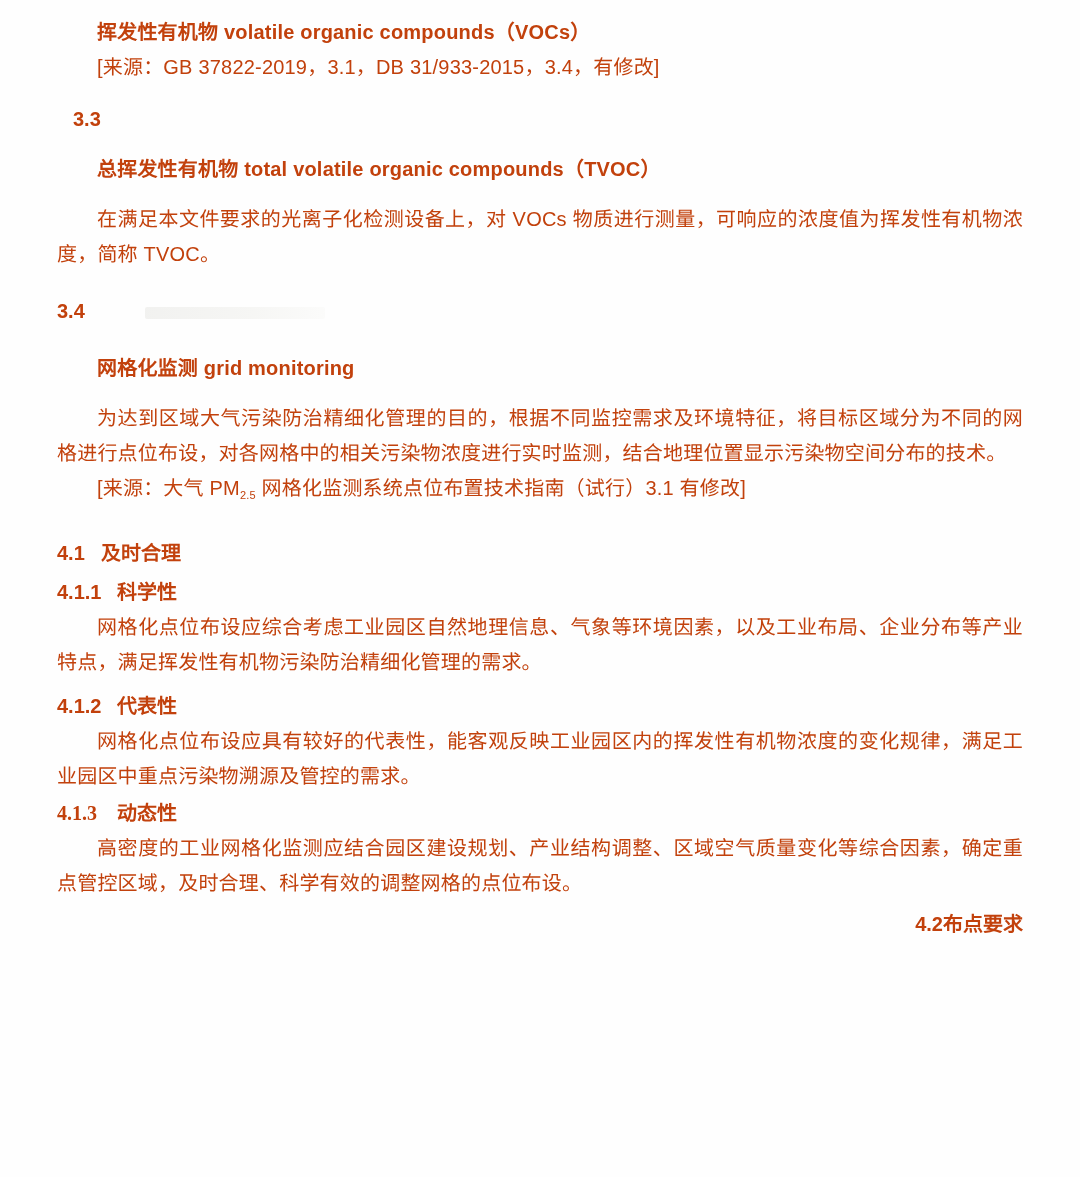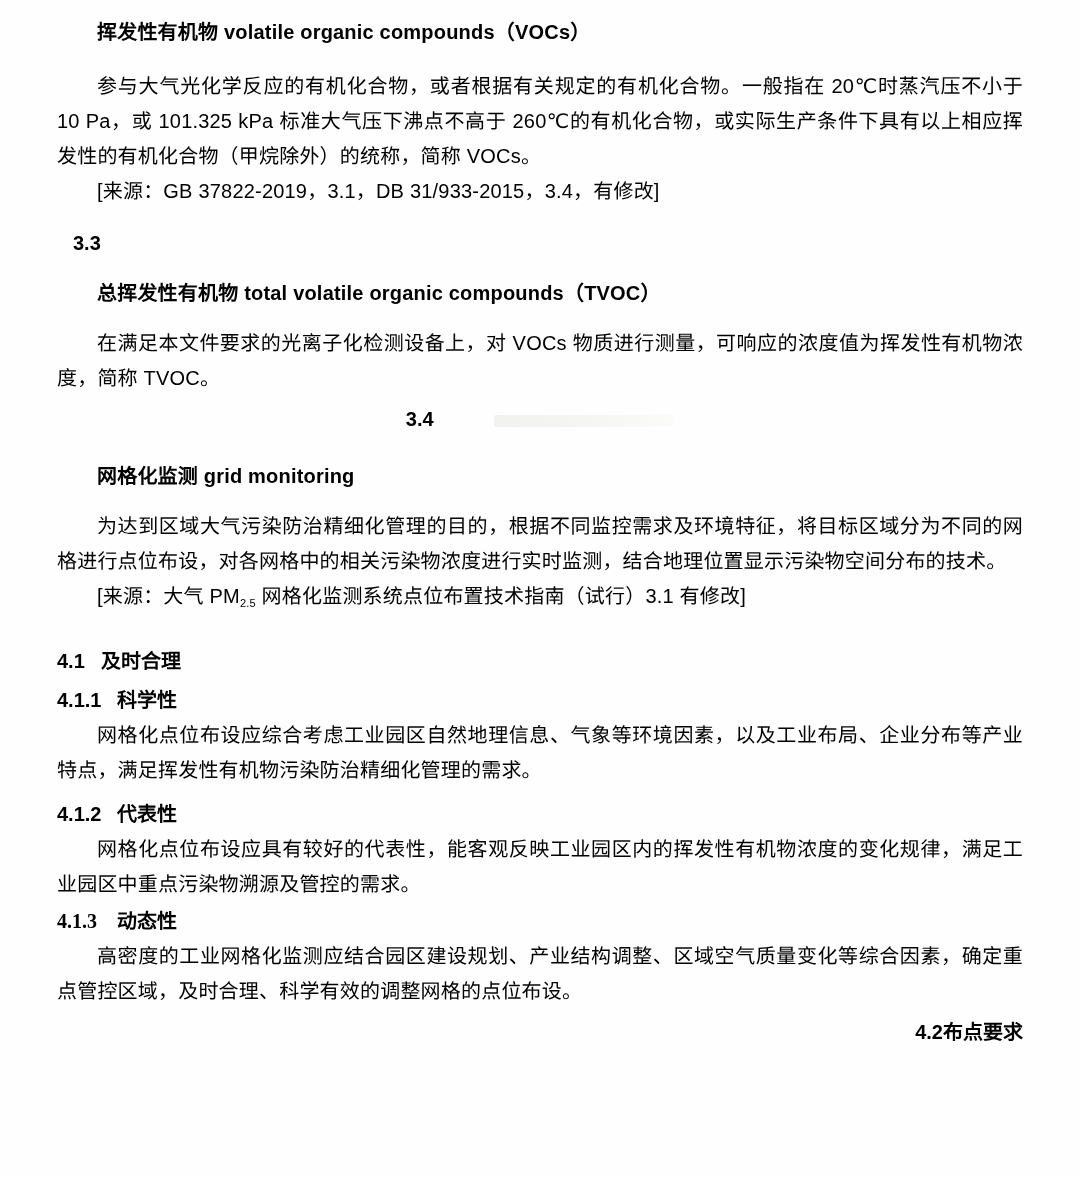--- a/index.html
+++ b/index.html
@@ -10,21 +10,21 @@
   .page {
     position: relative;
     width: 1080px;
     height: 1177px;
     box-sizing: border-box;
     background: #fefefe;
     padding: 15px 57px 20px 57px;
     font-family: "Liberation Sans", "DejaVu Sans", sans-serif;
     font-size: 20px;
     line-height: 35px;
-    color: #000000;
+    color: #c2410c;
     overflow: hidden;
   }
   
   .term-heading {
     font-weight: 700;
     text-indent: 40px;
     letter-spacing: 0.2px;
   }
   
   .para {
@@ -54,21 +54,21 @@
     display: inline-block;
   }
   .sec-heading.level-1 .num { min-width: 38px; }
   .sec-heading.level-2 .num { min-width: 44px; }
   .sec-heading.level-3 .num { min-width: 60px; }
 
   
   .mt-0  { margin-top: 0; }
   .mt-2  { margin-top: 2px; font-family: Liberation Serif, serif; }
   .mt-4  { margin-top: 9px; }
-  .mt-6  { margin-top: 6px; text-align: center; }
+  .mt-6  { margin-top: 22px; }
   .mt-14 { margin-top: 6px; text-align: right; }
   .mt-15 { margin-top: 15px; }
   .mt-17 { margin-top: 17px; margin-left: 16px; }
   .mt-19 { margin-top: 19px; }
   .mt-20 { margin-top: 4px; }
   .mt-22 { margin-top: 22px; }
   .mt-30 { margin-top: 30px; }
 
   
   .smudge {
@@ -82,21 +82,20 @@
     opacity: 0.9;
   }
 </style>
 </head>
 <body>
 
 <div class="page">
 
   <div class="term-heading mt-0">挥发性有机物  volatile organic compounds（VOCs）</div>
 
-  <div class="para mt-19">参与大气光化学反应的有机化合物，或者根据有关规定的有机化合物。一般指在 20℃时蒸汽压不小于 10 Pa，或 101.325 kPa 标准大气压下沸点不高于 260℃的有机化合物，或实际生产条件下具有以上相应挥发性的有机化合物（甲烷除外）的统称，简称 VOCs。</div>
 
   <div class="source mt-0">[来源：GB 37822-2019，3.1，DB 31/933-2015，3.4，有修改]</div>
 
   <div class="clause-num mt-17">3.3</div>
 
   <div class="term-heading mt-15">总挥发性有机物  total volatile organic compounds（TVOC）</div>
 
   <div class="para mt-15">在满足本文件要求的光离子化检测设备上，对 VOCs 物质进行测量，可响应的浓度值为挥发性有机物浓度，简称 TVOC。</div>
 
   <div class="mt-6">

